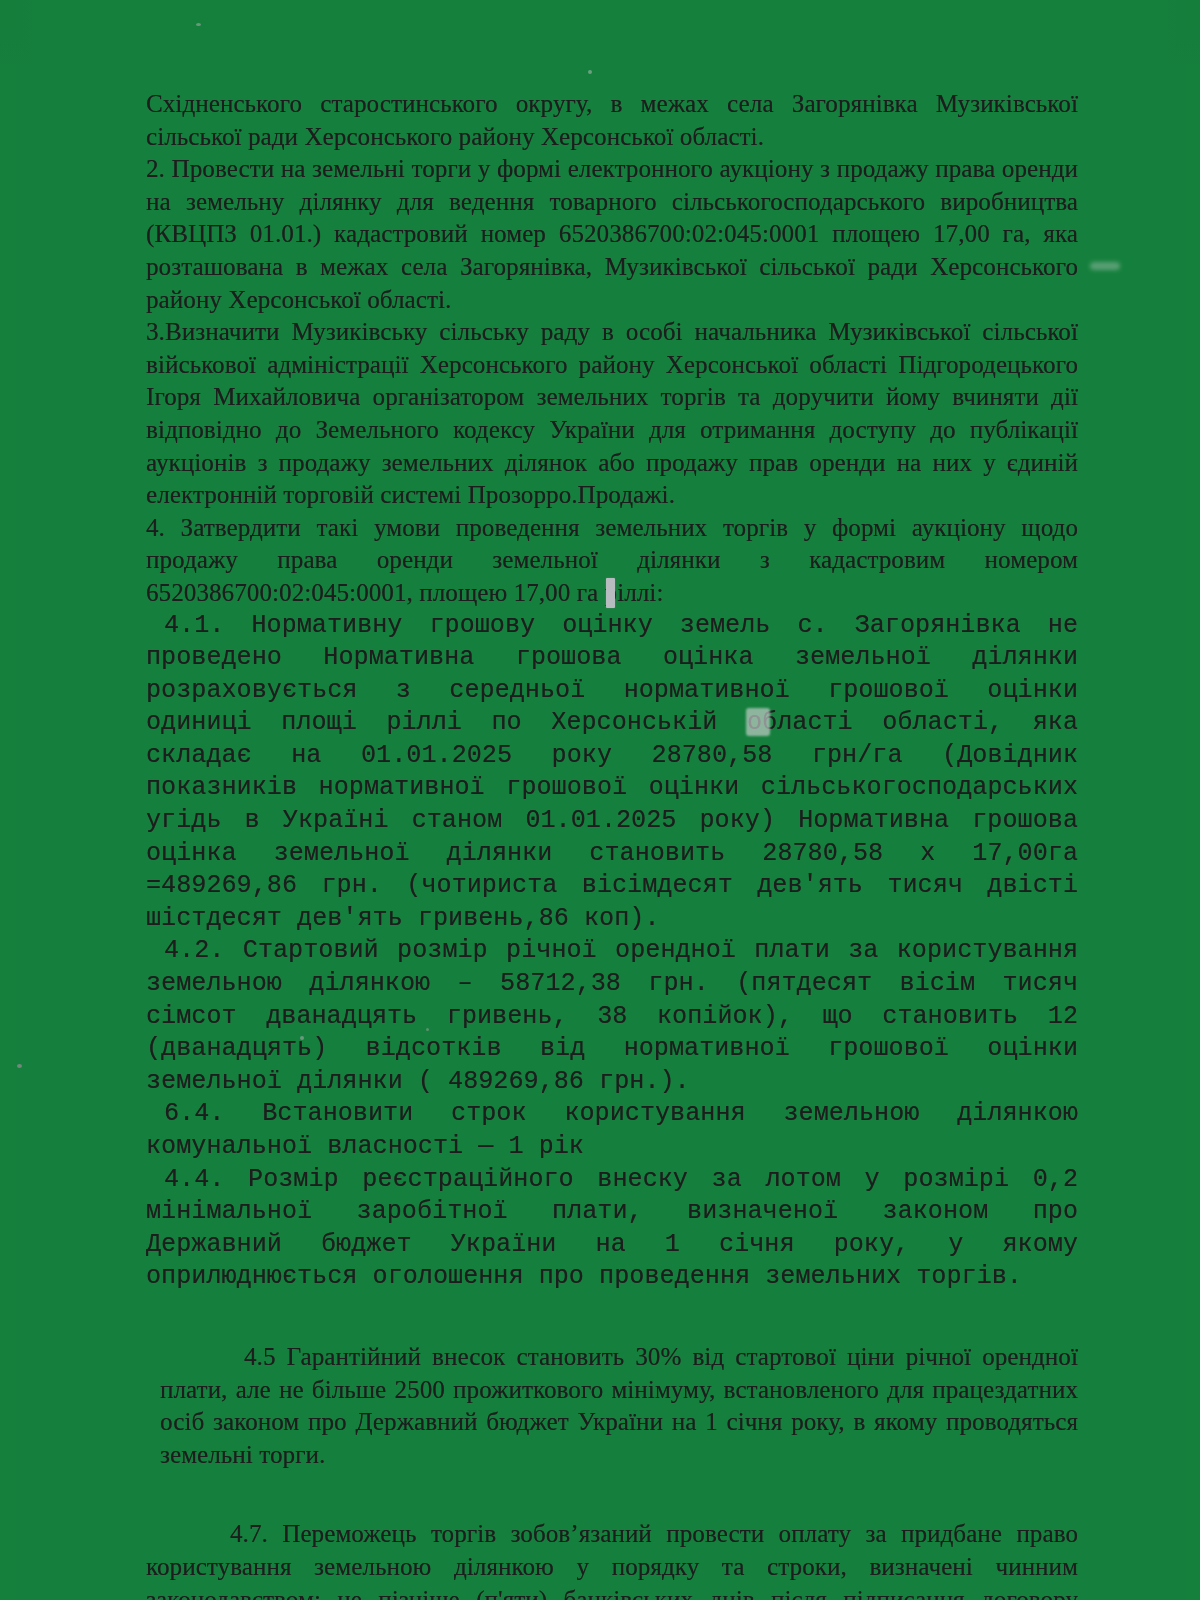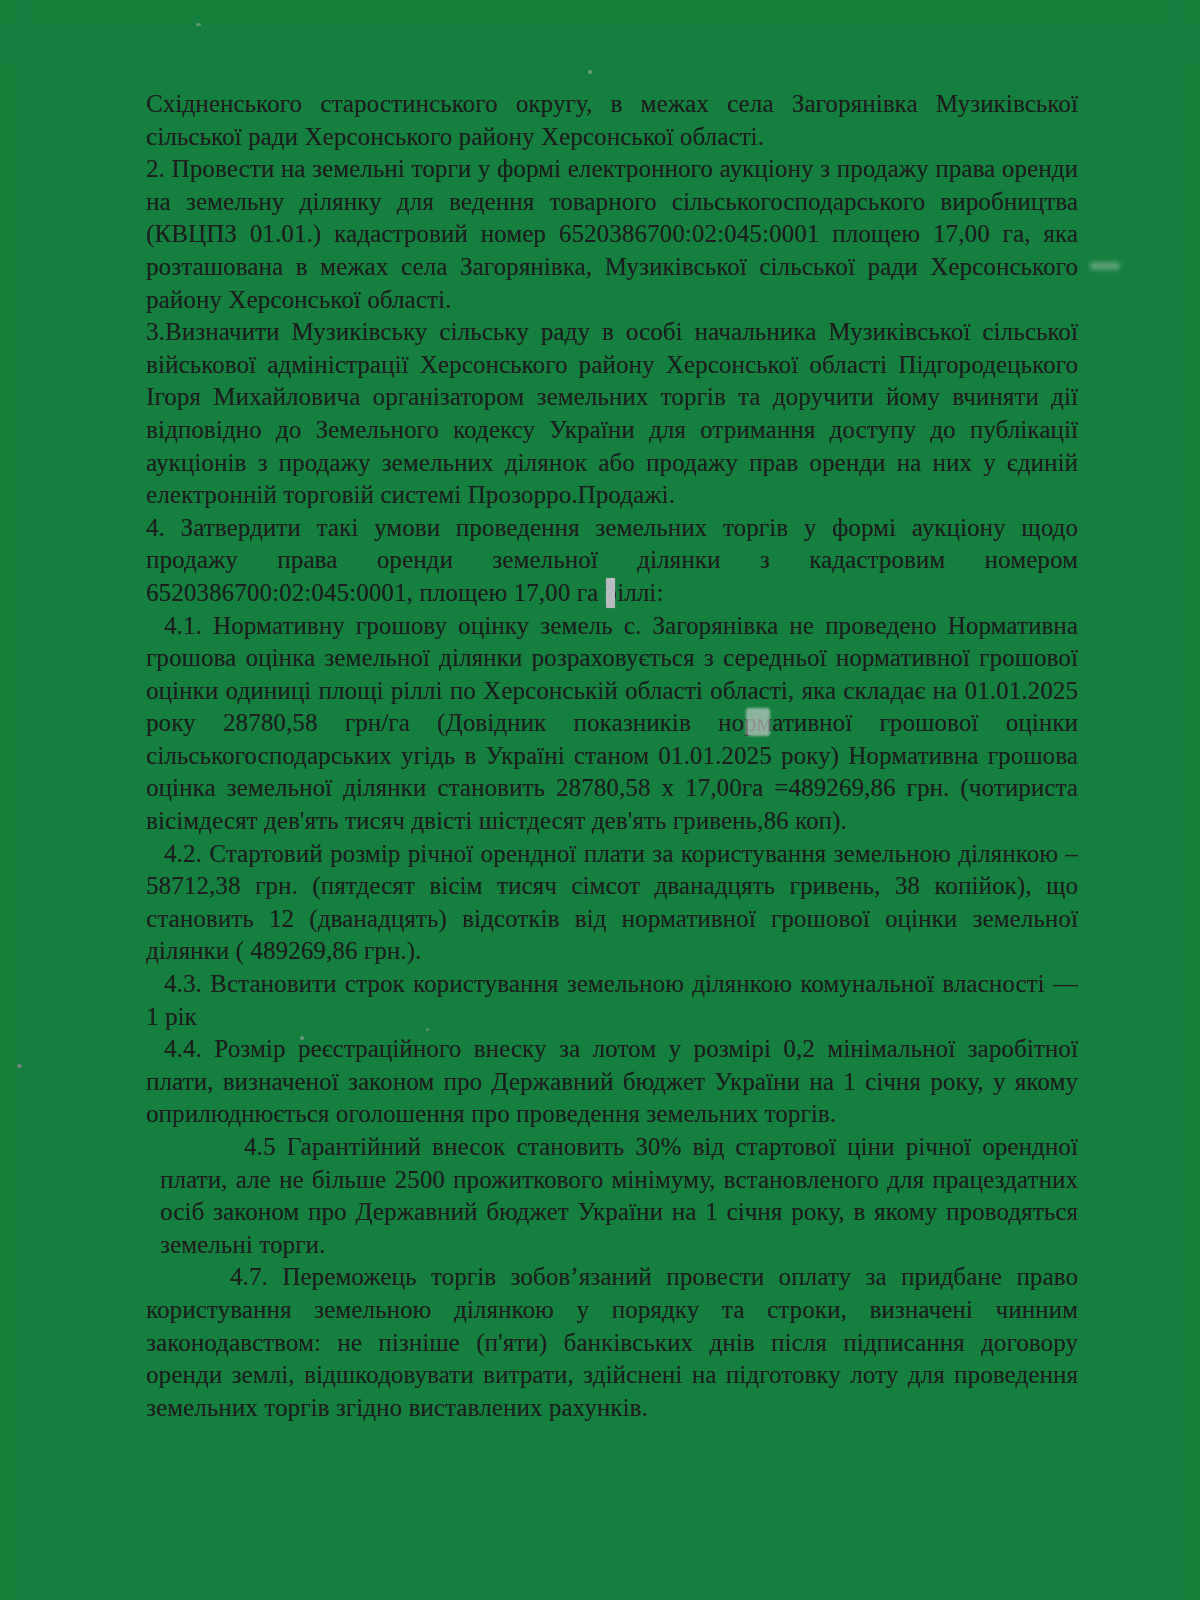--- a/index.html
+++ b/index.html
@@ -34,22 +34,22 @@
   }
   .para {
     margin: 0;
     font-size: 25px;
     line-height: 32.6px;
     text-align: justify;
     letter-spacing: 0.1px;
     text-shadow: 0.2px 0.2px 0.55px rgba(25,25,25,0.55);
   }
   .ind-none  { text-indent: 0; }
-  .ind-small { text-indent: 18px; }
-  .ind-large { text-indent: 84px; }
+  .ind-small { text-indent: 18px; font-family: Liberation Mono, monospace; }
+  .ind-large { text-indent: 84px; margin-top: 47px; }
   .shift-right { margin-left: 14px; width: 918px; }
   
   .artifact { position: absolute; pointer-events: none; }
   .cursor-bar {
     left: 606px; top: 578px;
     width: 9px; height: 30px;
     background: #b7bcc0;
     box-shadow: 0 0 2px rgba(130,135,140,0.6);
     border-radius: 1px;
   }
@@ -73,21 +73,21 @@
 <body>
 
 <div class="page">
   <div class="text-col">
     <p class="para ind-none">Східненського старостинського округу, в межах села Загорянівка Музиківської сільської ради Херсонського району Херсонської області.</p>
     <p class="para ind-none">2. Провести на земельні торги у формі електронного аукціону з продажу права оренди на земельну ділянку для ведення товарного сільськогосподарського виробництва (КВЦПЗ 01.01.) кадастровий номер 6520386700:02:045:0001 площею 17,00 га, яка розташована в межах села Загорянівка, Музиківської сільської ради Херсонського району Херсонської області.</p>
     <p class="para ind-none">3.Визначити Музиківську сільську раду в особі начальника Музиківської сільської військової адміністрації Херсонського району Херсонської області Підгородецького Ігоря Михайловича організатором земельних торгів та доручити йому вчиняти дії відповідно до Земельного кодексу України для отримання доступу до публікації аукціонів з продажу земельних ділянок або продажу прав оренди на них у єдиній електронній торговій системі Прозорро.Продажі.</p>
     <p class="para ind-none">4. Затвердити такі умови проведення земельних торгів у формі аукціону щодо продажу права оренди земельної ділянки з кадастровим номером 6520386700:02:045:0001, площею 17,00 га ріллі:</p>
     <p class="para ind-small">4.1. Нормативну грошову оцінку земель с. Загорянівка  не проведено Нормативна грошова оцінка земельної ділянки  розраховується з середньої нормативної грошової оцінки одиниці площі ріллі по Херсонській області області, яка  складає на 01.01.2025 року  28780,58 грн/га (Довідник показників нормативної грошової оцінки сільськогосподарських угідь  в Україні станом 01.01.2025 року) Нормативна  грошова оцінка земельної ділянки становить 28780,58 х 17,00га =489269,86 грн. (чотириста вісімдесят дев'ять тисяч двісті шістдесят дев'ять гривень,86 коп).</p>
     <p class="para ind-small">4.2. Стартовий розмір річної орендної плати за користування земельною ділянкою – 58712,38 грн. (пятдесят вісім тисяч сімсот дванадцять гривень, 38 копійок), що становить 12 (дванадцять) відсотків від нормативної грошової оцінки земельної ділянки ( 489269,86 грн.).</p>
-    <p class="para ind-small">4.3. Встановити строк користування земельною ділянкою комунальної власності — 1 рік</p>
+    <p class="para ind-small">6.4. Встановити строк користування земельною ділянкою комунальної власності — 1 рік</p>
     <p class="para ind-small">4.4. Розмір реєстраційного внеску за лотом у розмірі 0,2 мінімальної заробітної плати, визначеної законом про Державний бюджет України на 1 січня року, у якому оприлюднюється оголошення про проведення земельних торгів.</p>
     <p class="para ind-large shift-right">4.5 Гарантійний внесок становить 30% від стартової ціни річної орендної плати, але не більше 2500 прожиткового мінімуму, встановленого для працездатних осіб законом про Державний бюджет України на 1 січня року, в якому проводяться земельні торги.</p>
     <p class="para ind-large">4.7. Переможець торгів зобов’язаний провести оплату за придбане право користування земельною ділянкою у порядку та строки, визначені чинним законодавством: не пізніше (п'яти) банківських днів після підписання договору оренди землі, відшкодовувати витрати, здійснені на підготовку лоту для проведення земельних торгів згідно виставлених рахунків.</p>
   </div>
 
   <div class="artifact cursor-bar"></div>
   <div class="artifact smudge-1"></div>
   <div class="speck speck-1"></div>
   <div class="speck speck-2"></div>
   <div class="speck speck-3"></div>

